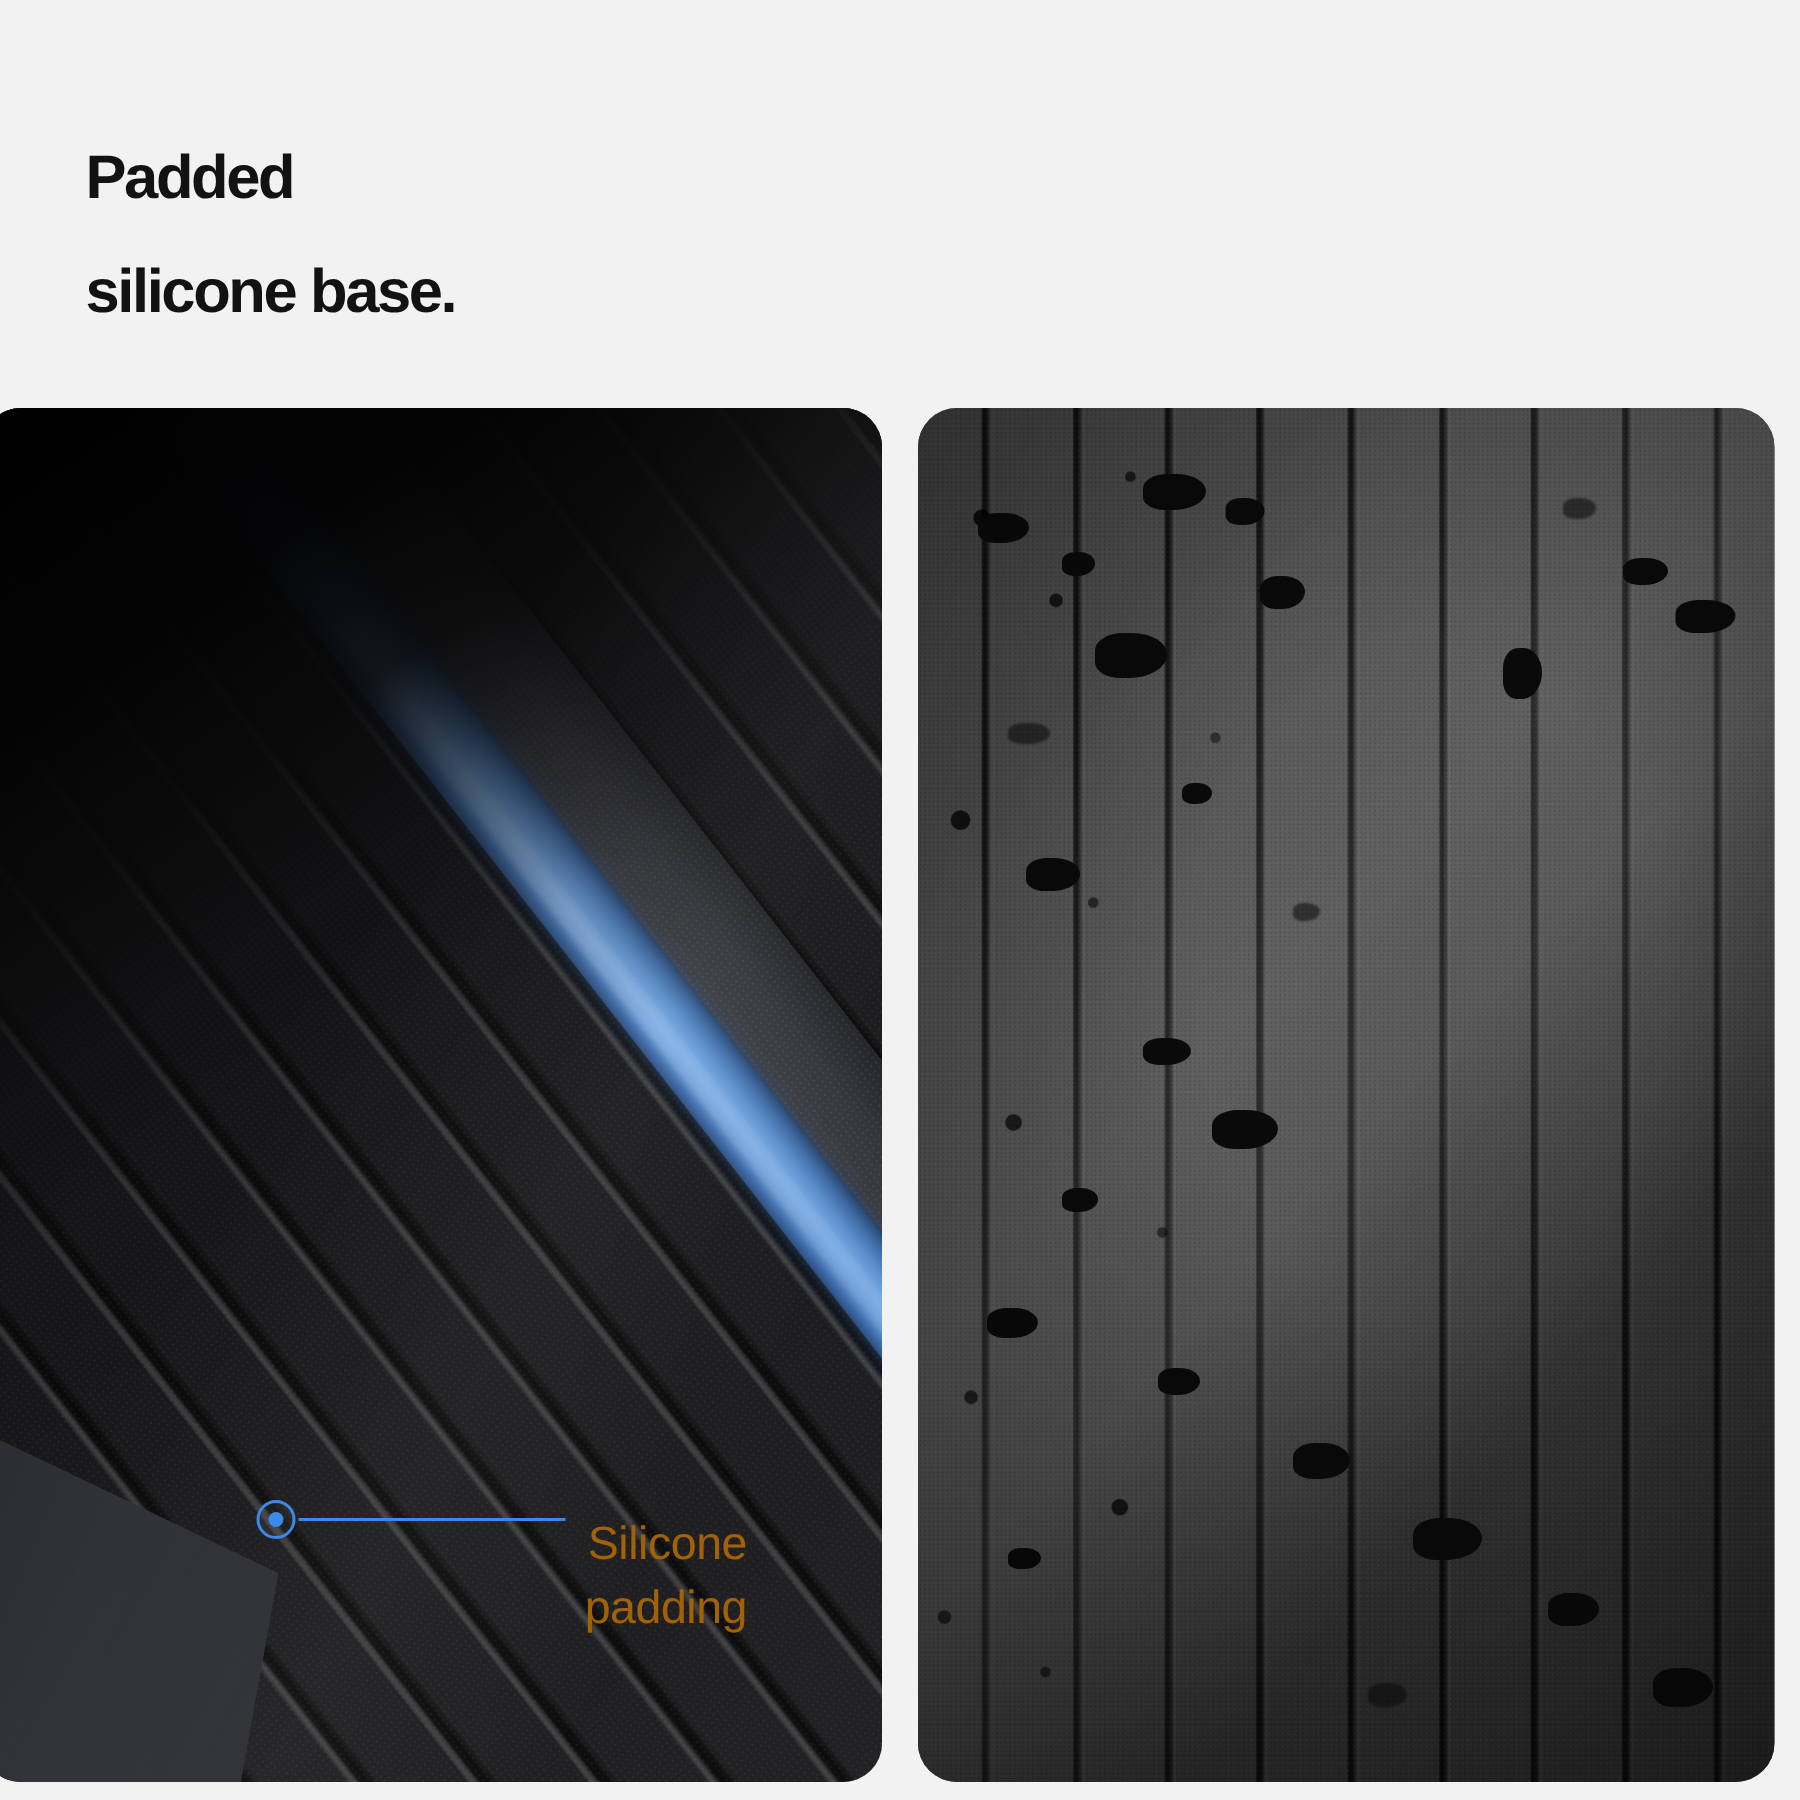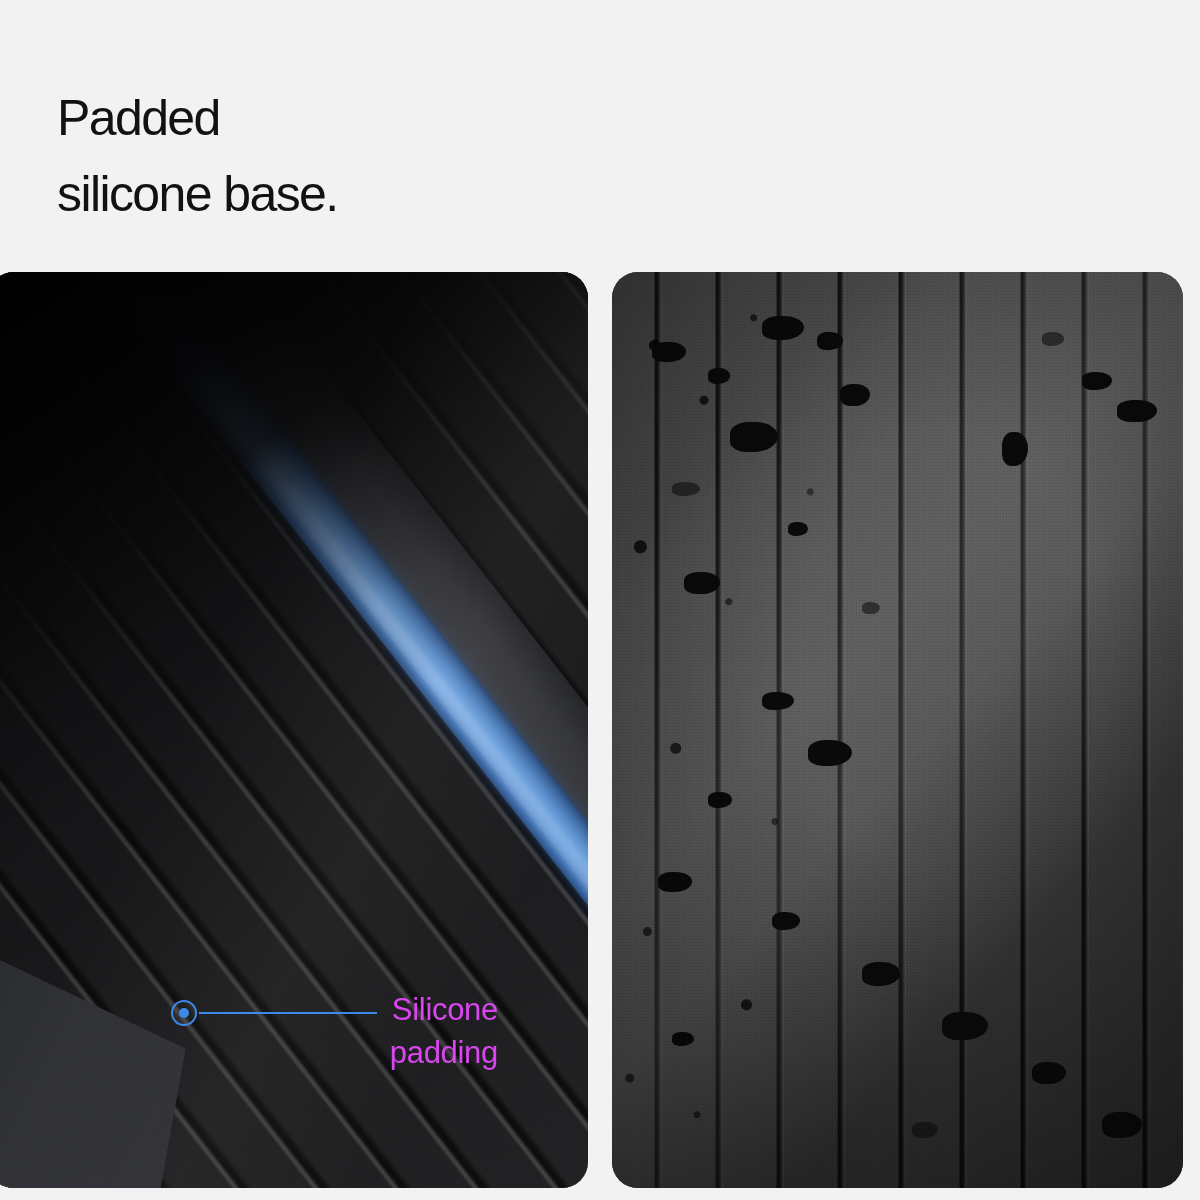--- a/index.html
+++ b/index.html
@@ -12,22 +12,22 @@
     position:relative;
   }
 
   
   #header { position:absolute; left:0; top:0; width:1200px; height:272px; }
 
   #headline {
     position:absolute;
     left:57px; top:80px;
     width:520px;
-    font-size:50px;
-    font-weight:normal;
+    font-size:41px;
+    font-weight:bold;
     line-height:76px;
     letter-spacing:-1.6px;
     color:#121212;
     white-space:pre-line;
   }
 
   #subcopy {
     position:absolute;
     left:648px; top:84px;
     width:520px;
@@ -191,28 +191,28 @@
     background:#3b8ae8;
   }
   .callout-line {
     position:absolute;
     left:211px; top:740px;
     width:178px; height:2px;
     background:#3b8ae8;
   }
   .callout-label {
     position:absolute;
-    left:190px; top:716px;
+    left:190px; top:735px;
     width:320px;
     text-align:right;
     font-size:31px;
     font-weight:normal;
     line-height:43px;
     letter-spacing:-0.3px;
-    color:#d946ef;
+    color:#a16207;
     white-space:pre-line;
   }
 
   
   .surface-base {
     position:absolute; inset:0;
     background:
       linear-gradient(134deg, #4a4a4a 0%, #555555 24%, #4e4e4e 42%, #3e3e3e 58%, #343434 74%, #2a2a2a 100%);
   }
   

